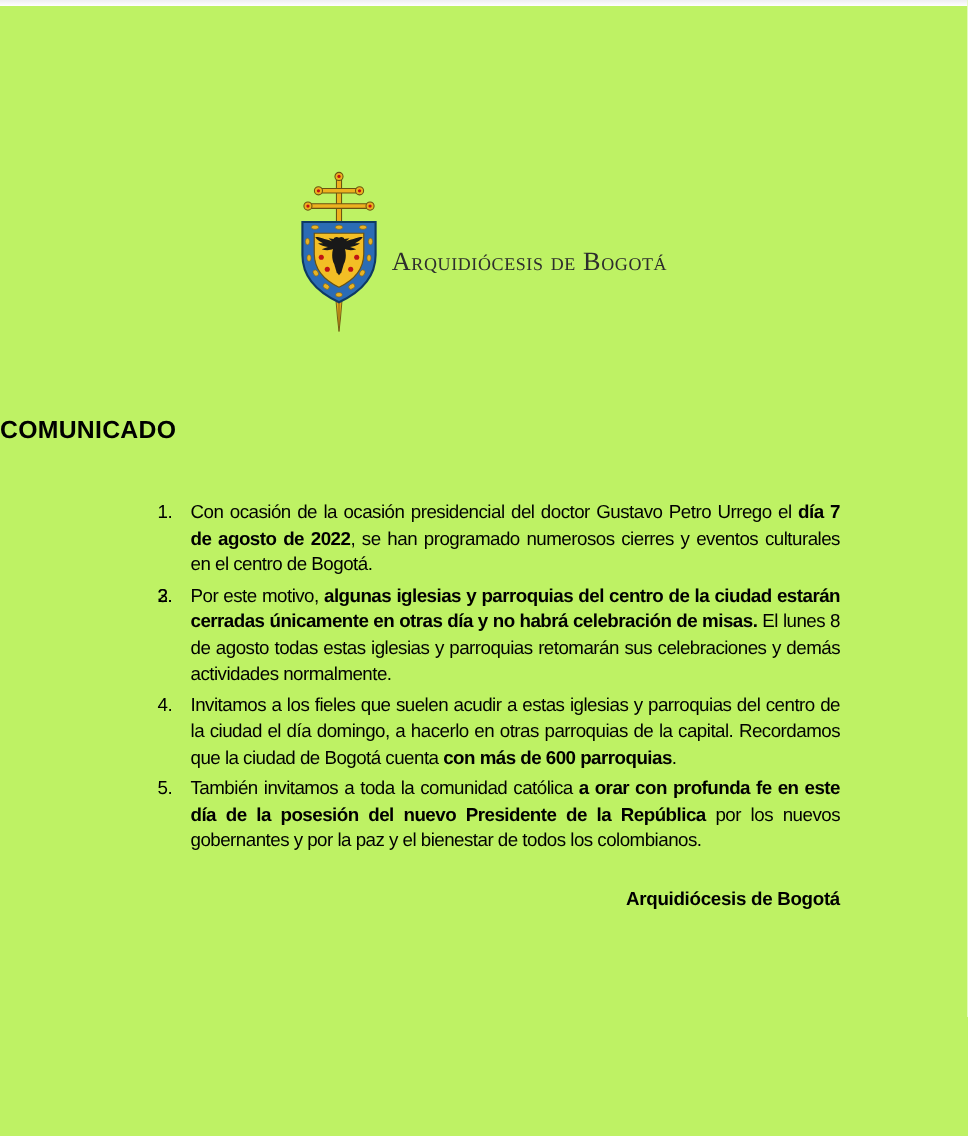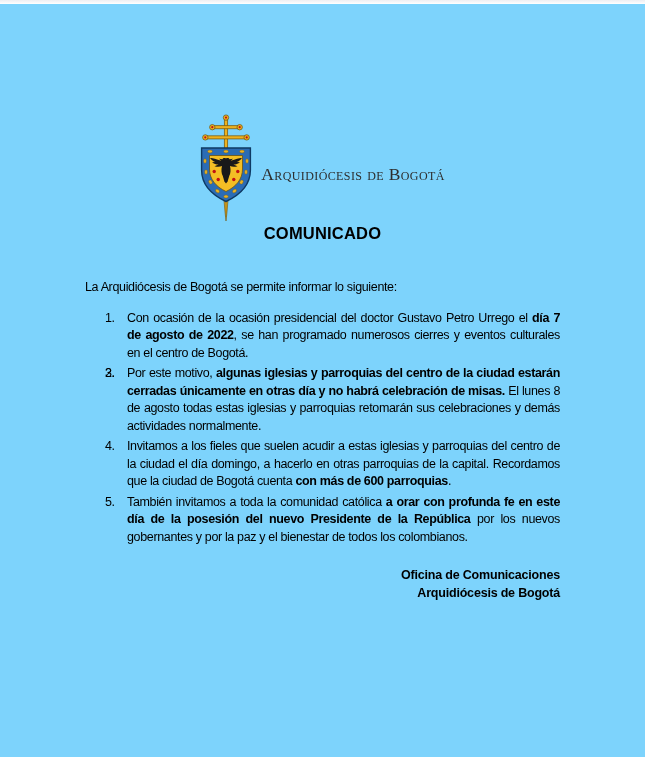--- a/index.html
+++ b/index.html
@@ -2,40 +2,40 @@
 <html lang="es"><head>
 <meta charset="utf-8">
 <style>
   * { box-sizing: border-box; margin: 0; padding: 0; }
   html, body { background: #ffffff; }
   body {
     width: 645px; height: 757px;
     font-family: "Liberation Sans", sans-serif;
     color: #111; overflow: hidden;
   }
-  .page { position: relative; width: 645px; height: 757px; background: #7dd3fc; }
+  .page { position: relative; width: 645px; height: 757px; background: #bef264; }
   .page::before { 
     content: ""; position: absolute; top: 0; left: 0; right: 0; height: 4px;
     background: linear-gradient(#eeeef2, #ffffff); pointer-events: none;
   }
 
   .logo-row {
     display: flex; align-items: center; justify-content: center;
     padding-top: 114px; gap: 9px;
   }
   .crest { width: 52px; height: 110px; flex: 0 0 auto; display: block; }
   .wordmark {
     font-family: "Liberation Serif", "DejaVu Serif", serif;
     font-variant: small-caps;
     font-size: 17.5px; letter-spacing: 0.4px; color: #2d2d2d;
     margin-top: 10px;
   }
 
   .doc-title {
-    text-align: center;
+    margin-top: 54px; text-align: left;
     font-size: 16.5px; font-weight: bold; letter-spacing: 0.2px; color: #000;
   }
 
   .content {
     margin: 36px 85px 0 85px;
     font-size: 12.5px; letter-spacing: -0.35px; line-height: 17.5px; color: #000;
   }
   .intro { margin-bottom: 13px; }
 
   ol.clist { list-style: none; }
@@ -113,28 +113,26 @@
         <circle cx="18.2" cy="65.5" r="1.7"></circle>
         <circle cx="33.8" cy="65.5" r="1.7"></circle>
       </g>
     </svg>
     <span class="wordmark">Arquidiócesis de Bogotá</span>
   </div>
 
   <h1 class="doc-title">COMUNICADO</h1>
 
   <div class="content">
-    <p class="intro">La Arquidiócesis de Bogotá se permite informar lo siguiente:</p>
     <ol class="clist">
         <li><span class="num">1.</span><span>Con ocasión de la ocasión presidencial del doctor Gustavo Petro Urrego el </span><b>día 7 de agosto de 2022</b><span>, se han programado numerosos cierres y eventos culturales en el centro de Bogotá.</span></li>
         <li><span class="num">2.</span></li>
         <li><span class="num">3.</span><span>Por este motivo, </span><b>algunas iglesias y parroquias del centro de la ciudad estarán cerradas únicamente en otras día y no habrá celebración de misas.</b><span> El lunes 8 de agosto todas estas iglesias y parroquias retomarán sus celebraciones y demás actividades normalmente.</span></li>
         <li><span class="num">4.</span><span>Invitamos a los fieles que suelen acudir a estas iglesias y parroquias del centro de la ciudad el día domingo, a hacerlo en otras parroquias de la capital. Recordamos que la ciudad de Bogotá cuenta </span><b>con más de 600 parroquias</b><span>.</span></li>
         <li><span class="num">5.</span><span>También invitamos a toda la comunidad católica </span><b>a orar con profunda fe en este día de la posesión del nuevo Presidente de la República</b><span> por los nuevos gobernantes y por la paz y el bienestar de todos los colombianos.</span></li>
       </ol>
   </div>
 
   <div class="sign">
-    <div class="bold">Oficina de Comunicaciones</div>
     <div class="bold">Arquidiócesis de Bogotá</div>
   </div>
 
 </div>
 
 </body></html>

